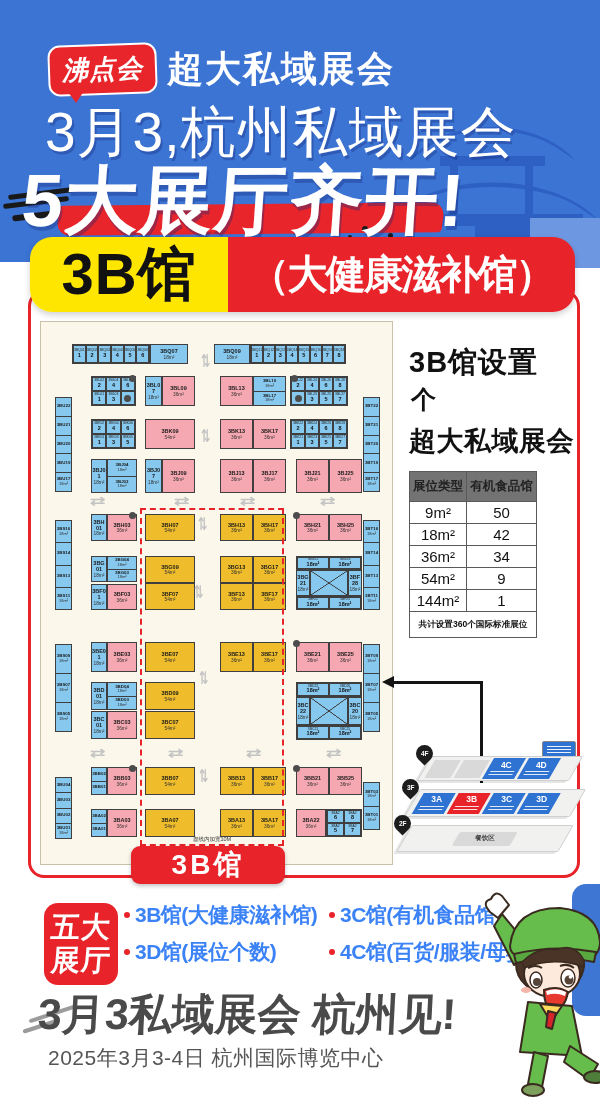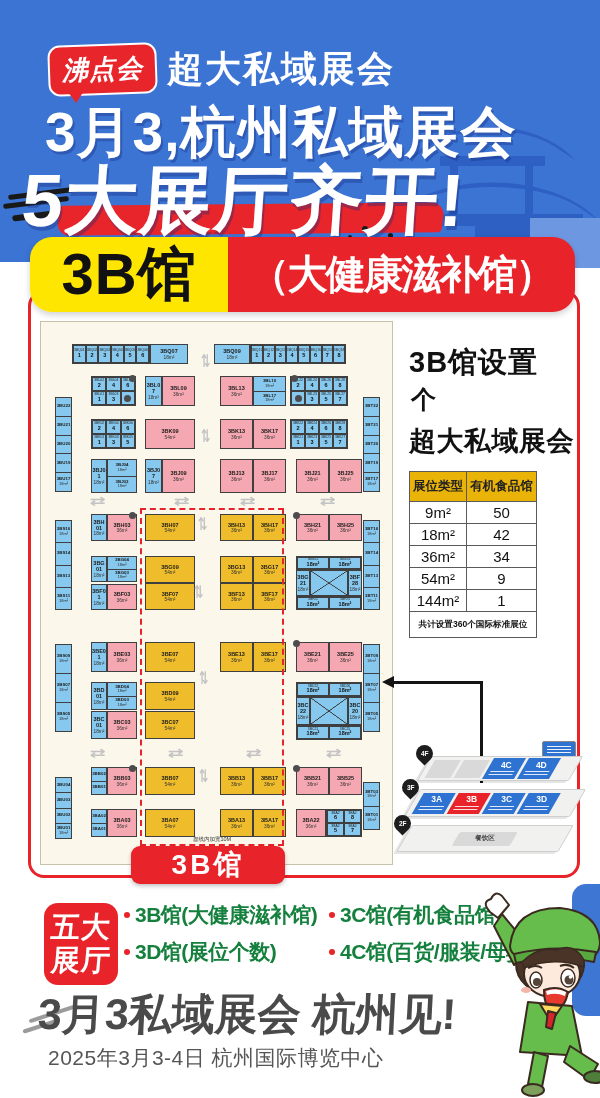--- a/index.html
+++ b/index.html
@@ -8,21 +8,21 @@
 
   
   .header-bg{position:absolute;left:0;top:0;width:600px;height:262px;background:#3C74D4;z-index:1;}
   .pagoda{position:absolute;left:380px;top:48px;width:220px;height:245px;z-index:2;}
   .header-content{position:absolute;left:0;top:0;width:600px;z-index:3;}
   .logo-row{position:absolute;left:48px;top:44px;display:flex;align-items:center;}
   .logo-bubble{position:relative;background:#E8252B;border:2px solid #fff;border-radius:12px;padding:6px 12px;transform:rotate(-2deg);}
   .logo-bubble:after{content:"";position:absolute;left:18px;bottom:-9px;width:0;height:0;border-left:7px solid transparent;border-right:7px solid transparent;border-top:10px solid #E8252B;}
   .logo-text{color:#fff;font-size:26px;font-weight:900;font-style:italic;letter-spacing:1px;white-space:nowrap;}
   .tagline{color:#fff;font-size:36px;font-weight:bold;margin-left:10px;letter-spacing:2px;white-space:nowrap;}
-  .title1{position:absolute;left:45px;top:96px;color:#fff;font-size:55px;font-weight:700;letter-spacing:1px;white-space:nowrap;text-shadow:2px 3px 0 rgba(20,40,120,.35);}
+  .title1{position:absolute;left:45px;top:96px;color:#fff;font-size:55px;font-weight:400;letter-spacing:1px;white-space:nowrap;text-shadow:2px 3px 0 rgba(20,40,120,.35);}
   .title2{position:absolute;left:22px;top:152px;color:#fff;font-size:74px;font-weight:900;letter-spacing:1px;white-space:nowrap;transform:skewX(-4deg);text-shadow:2px 4px 0 rgba(20,40,120,.35);z-index:4;}
   .red-brush{position:absolute;left:58px;top:204px;width:385px;height:30px;background:#E8252B;transform:skewX(-8deg) rotate(-.5deg);border-radius:4px 14px 4px 14px;z-index:3;}
   .ink1,.ink2,.ink3{position:absolute;background:#191919;z-index:3;transform:rotate(-7deg);border-radius:3px;}
   .ink1{left:8px;top:190px;width:82px;height:5px;}
   .ink2{left:3px;top:200px;width:66px;height:5px;}
   .ink3{left:12px;top:210px;width:92px;height:6px;}
   .splat{position:absolute;background:#191919;border-radius:50%;z-index:4;}
 
   
   .hall-badge{position:absolute;left:30px;top:237px;width:545px;height:75px;border-radius:22px;display:flex;z-index:6;box-shadow:0 3px 6px rgba(0,0,0,.18);overflow:hidden;}
@@ -59,21 +59,21 @@
   .plan-hall-badge{position:absolute;left:100px;top:553px;width:154px;height:38px;background:#E8232A;border-radius:9px;color:#fff;font-size:28px;font-weight:900;display:flex;align-items:center;justify-content:center;z-index:8;letter-spacing:3px;box-shadow:0 2px 4px rgba(0,0,0,.25);}
 
   
   .stats{position:absolute;left:378px;top:50px;width:160px;}
   .stats-title{font-size:29px;font-weight:900;color:#111;letter-spacing:1px;}
   .stats-count-row{display:flex;align-items:flex-end;margin-top:0px;}
   .stats-count{font-size:86px;font-weight:900;color:#111;line-height:.95;letter-spacing:-3px;}
   .stats-unit{font-size:25px;font-weight:900;color:#111;margin-left:2px;margin-bottom:4px;}
   .stats-sub{font-size:27px;font-weight:900;color:#111;margin-top:3px;letter-spacing:0.5px;white-space:nowrap;}
   .btable{border-collapse:collapse;margin-top:12px;width:128px;background:#fff;}
-  .btable th{background:#eab308;font-size:12.5px;font-weight:bold;color:#222;padding:6px 2px;border:1px solid #5a5a5a;}
+  .btable th{background:#737373;font-size:12.5px;font-weight:bold;color:#222;padding:6px 2px;border:1px solid #5a5a5a;}
   .btable td{font-size:15px;color:#111;text-align:center;padding:2px;border:1px solid #5a5a5a;height:17px;}
   .btable .tfoot-cell{font-size:8.6px;font-weight:bold;padding:4px 1px;}
 
   
   .arrow-line-h{position:absolute;left:362px;top:388px;width:90px;height:3px;background:#141414;}
   .arrow-line-v{position:absolute;left:449px;top:388px;width:3px;height:102px;background:#141414;}
   .arrow-head{position:absolute;left:351px;top:383px;width:0;height:0;border-top:6px solid transparent;border-bottom:6px solid transparent;border-right:12px solid #141414;}
   .minimap{position:absolute;left:345px;top:440px;width:200px;height:135px;}
   .slab{position:absolute;background:#f1f1ef;border:1px solid #cfcfcf;transform:skewX(-30deg);display:flex;align-items:center;gap:3px;padding:2px 5px;box-sizing:border-box;box-shadow:-2px 2px 0 rgba(0,0,0,.10);border-radius:2px;}
   .slab-4f{left:48px;top:23px;width:152px;height:25px;}
@@ -94,21 +94,21 @@
   .pin-2f{left:18px;top:82px;}
   .mm-sign{position:absolute;left:166px;top:8px;width:32px;height:19px;background:#2E72D2;border:1px solid #888;border-radius:2px;}
   .mm-sign:before{content:"";position:absolute;left:4px;top:4px;right:4px;height:8px;background:repeating-linear-gradient(rgba(255,255,255,.9) 0 1px,transparent 1px 3px);}
   .mm-sign:after{content:"";position:absolute;left:6px;bottom:2px;width:14px;height:2px;background:#E8232A;}
   .mm-sign-line{position:absolute;left:150px;top:26px;width:18px;height:2px;background:#9a9a9a;transform:rotate(18deg);}
 
   
   .fbadge{position:absolute;left:44px;top:903px;width:74px;height:82px;background:#E8232A;border-radius:14px;display:flex;flex-direction:column;align-items:center;justify-content:center;z-index:3;}
   .fbadge span{color:#fff;font-size:29px;font-weight:900;line-height:1.15;transform:skewX(-5deg);letter-spacing:1px;}
   .halls{position:absolute;left:124px;top:901px;width:440px;display:grid;grid-template-columns:205px 1fr;row-gap:9px;z-index:3;}
-  .hall-item{display:flex;align-items:center;font-size:21px;font-weight:bold;color:#15803d;white-space:nowrap;letter-spacing:-0.5px;}
+  .hall-item{display:flex;align-items:center;font-size:21px;font-weight:bold;color:#3b82f6;white-space:nowrap;letter-spacing:-0.5px;}
   .hall-bullet{width:6px;height:6px;border-radius:50%;background:#E8232A;margin-right:5px;flex:0 0 auto;}
   .cta{position:absolute;left:38px;top:986px;font-size:43px;font-weight:900;color:#4a4a4a;letter-spacing:0px;transform:skewX(-3deg);white-space:nowrap;z-index:3;}
   .streak{position:absolute;background:#9b9b9b;border-radius:2px;z-index:2;transform:rotate(-18deg);}
   .s1{left:28px;top:1012px;width:48px;height:4px;}
   .s2{left:22px;top:1024px;width:38px;height:4px;}
   .date-line{position:absolute;left:48px;top:1044px;font-size:21px;color:#555;letter-spacing:0.5px;z-index:3;white-space:nowrap;}
   .corner-blue{position:absolute;left:572px;top:884px;width:28px;height:132px;background:#3E76D4;border-radius:14px 0 0 14px;z-index:1;}
   .mascot{position:absolute;left:476px;top:870px;width:126px;height:228px;z-index:4;}
 </style>
 </head>

